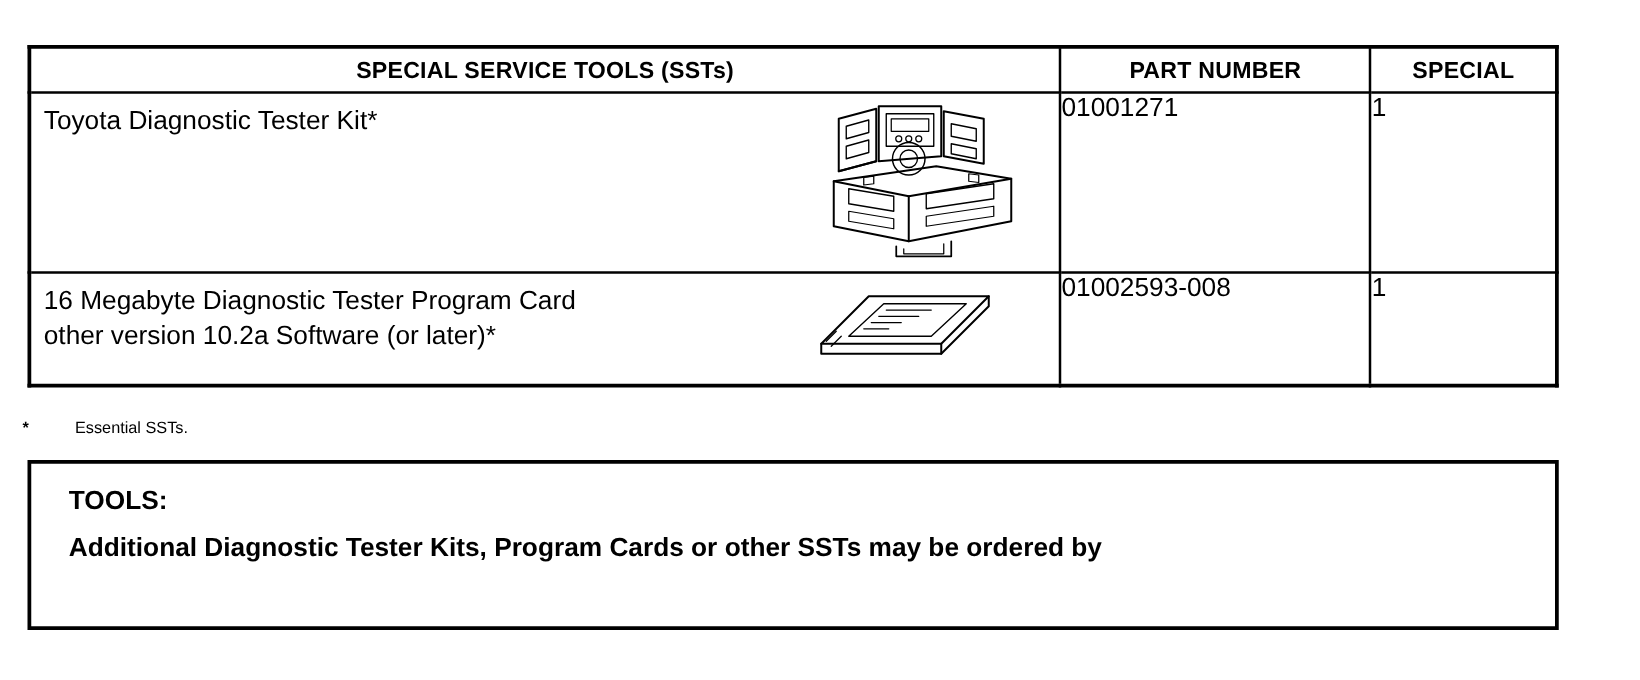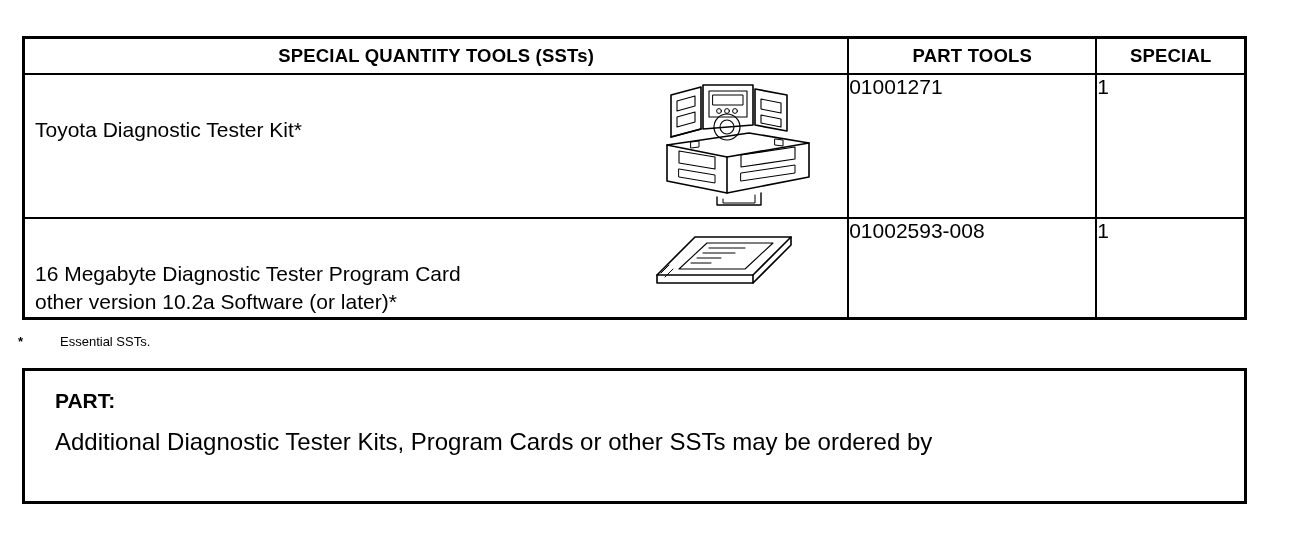--- a/index.html
+++ b/index.html
@@ -55,21 +55,20 @@
     position: relative;
     height: 142px;
   }
   .tool-cell.row2 { height: 88px; }
 
   .tool-text {
     font-size: 21px;
     line-height: 1.35;
     padding: 8px 0 0 10px;
     font-weight: 400;
-    margin-top: 33px;
   }
   .tool-text .line2 { display: block; }
 
   .part-cell, .qty-cell {
     text-align: left;
     vertical-align: middle;
     font-size: 21px;
   }
 
   
@@ -111,41 +110,41 @@
     border: 3px solid #000;
     box-sizing: border-box;
     padding: 18px 0 0 30px;
   }
   .note-title {
     font-size: 21px;
     font-weight: bold;
     margin-bottom: 10px;
   }
   .note-body {
-    font-size: 24px;
-    font-weight: normal;
+    font-size: 21px;
+    font-weight: bold;
     line-height: 1.55;
   }
   .note-body .nline { display: block; }
 </style>
 </head>
 <body>
 
 <div class="page">
 
   <table class="sst-table">
     <colgroup>
       <col class="col-tool">
       <col class="col-part">
       <col class="col-qty">
     </colgroup>
     <thead>
       <tr>
-        <th>SPECIAL QUANTITY TOOLS (SSTs)</th>
-        <th>PART TOOLS</th>
+        <th>SPECIAL SERVICE TOOLS (SSTs)</th>
+        <th>PART NUMBER</th>
         <th>SPECIAL</th>
       </tr>
     </thead>
     <tbody>
 
       <tr>
         <td class="tool-cell">
           <div class="tool-text">
             <span>Toyota Diagnostic Tester Kit*</span>
           </div>
@@ -226,19 +225,19 @@
       </tr>
 
     </tbody>
   </table>
 
   <div class="footnote">
     <span class="star">*</span><span>Essential SSTs.</span>
   </div>
 
   <div class="note-box">
-    <div class="note-title">PART:</div>
+    <div class="note-title">TOOLS:</div>
     <div class="note-body">
       <span class="nline">Additional Diagnostic Tester Kits, Program Cards or other SSTs may be ordered by</span>
     </div>
   </div>
 
 </div>
 
 </body></html>

